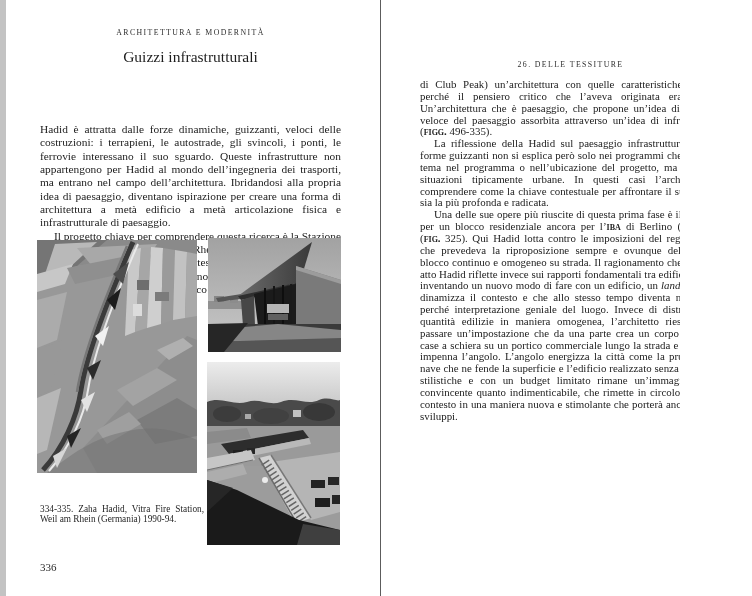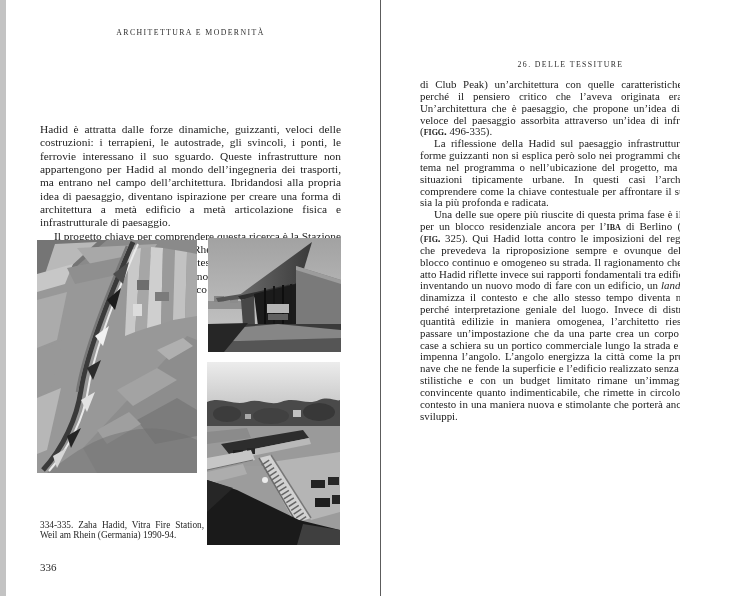--- a/index.html
+++ b/index.html
@@ -27,38 +27,39 @@
   .indent{text-indent:14px;}
   .it{font-style:italic;}
   .sc{font-variant:small-caps;font-weight:bold;}
   .figure{position:absolute;overflow:hidden;}
   .figure svg{display:block;width:100%;height:100%;}
   #fig334{left:37px;top:240px;width:160px;height:233px;}
   #fig335{left:208px;top:238px;width:133px;height:114px;}
   #fig336{left:207px;top:362px;width:133px;height:183px;}
   .caption-block{
     position:absolute;left:40px;top:504px;width:164px;
-    font-size:9.3px;line-height:10.4px;text-align:justify;color:#262626;margin-top:16px;
+    font-size:9.3px;line-height:10.4px;text-align:justify;color:#262626;
   }
   .caption-block p{margin:0;}
   .pagenum{
     position:absolute;top:561px;left:0;width:100%;text-align:left;
     font-size:11px;color:#2a2a2a;
   }
 </style>
 </head>
 <body>
 
 <div class="spread">
 
   <div class="edge-strip"></div>
   <div class="divider"></div>
 
   <div class="page page-left">
     <div class="running-header">ARCHITETTURA E MODERNITÀ</div>
+    <h1 class="section-title">Guizzi infrastrutturali</h1>
     <div class="body-block body-left">
       <p><span>Hadid è attratta dalle forze dinamiche, guizzanti, veloci delle costruzioni: i terrapieni, le autostrade, gli svincoli, i ponti, le ferrovie interessano il suo sguardo. Queste infrastrutture non appartengono per Hadid al mondo dell’ingegneria dei trasporti, ma entrano nel campo dell’architettura. Ibridandosi alla propria idea di paesaggio, diventano ispirazione per creare una forma di architettura a metà edificio a metà articolazione fisica e infrastrutturale di paesaggio.</span></p>
       <p class="indent"><span>Il progetto chiave per comprendere questa ricerca è la Stazione dei pompieri Vitra (Weil am Rhein). Un’architettura in cui appunto si intrecciano i livelli di tessitura e infrastruttura in una maniera nuova. Mai si era vista sino a quel momento (il progetto è del 1990, ma gli elementi in gioco erano in maturazione sin dal progetto del 1983</span></p>
     </div>
     <div class="pagenum">336</div>
   </div>
 
   <div class="figure" id="fig334">
     <svg viewBox="0 0 160 233" preserveAspectRatio="none" aria-hidden="true">
       <rect width="160" height="233" fill="#989898"></rect>

